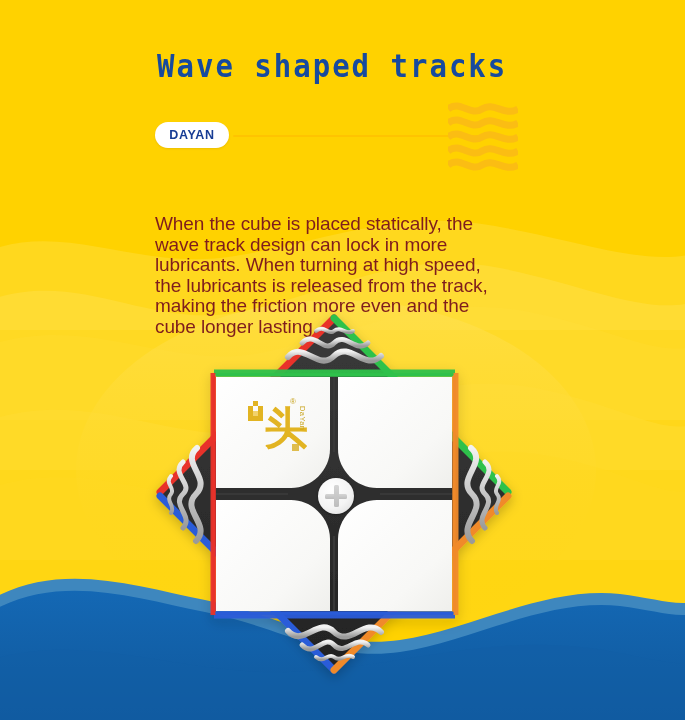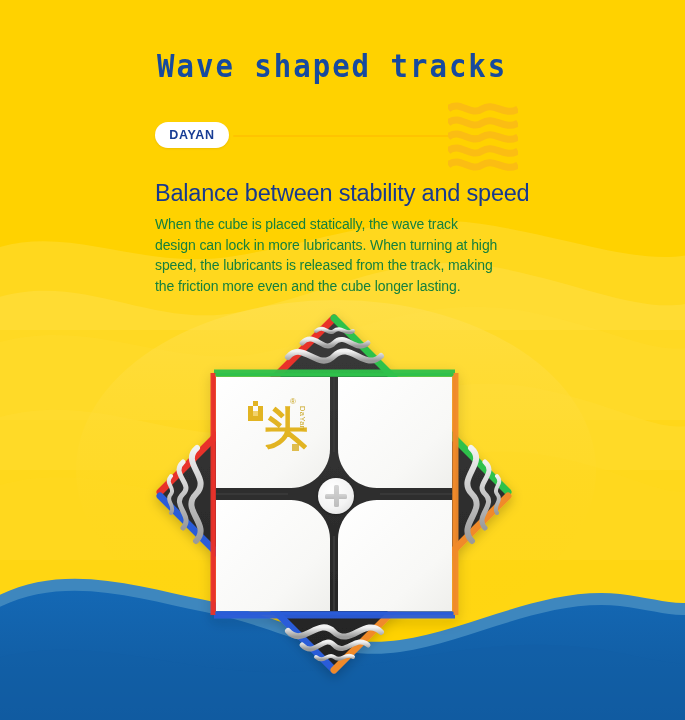--- a/index.html
+++ b/index.html
@@ -40,21 +40,21 @@
     background:#FFC400; border-radius:1px;
   }
 
   .subhead {
     position:absolute; left:155px; top:180px;
     font-size:23.5px; font-weight:400; color:#17398F; letter-spacing:-.2px;
     white-space:nowrap;
   }
   .bodytext {
     position:absolute; left:155px; top:214px; width:345px;
-    font-size:14px; line-height:20.5px; color:#15803d; letter-spacing:-.1px;
+    font-size:19px; line-height:20.5px; color:#7f1d1d; letter-spacing:-.1px;
   }
 
   
   .wave-deco { position:absolute; left:448px; top:100px; width:70px; height:72px; }
 
   
   #cube-wrap { position:absolute; left:0; top:0; width:685px; height:720px; }
 
   
   .screw {
@@ -114,21 +114,20 @@
   <svg class="wave-deco" viewBox="0 0 70 72">
     <g stroke="#FBBD13" stroke-width="7" fill="none" stroke-linecap="butt">
       <path d="M0,9 C 12,-1 22,17 34,9 C 46,1 56,17 70,9"></path>
       <path d="M0,23 C 12,13 22,31 34,23 C 46,15 56,31 70,23"></path>
       <path d="M0,37 C 12,27 22,45 34,37 C 46,29 56,45 70,37"></path>
       <path d="M0,51 C 12,41 22,59 34,51 C 46,43 56,59 70,51"></path>
       <path d="M0,65 C 12,55 22,73 34,65 C 46,57 56,73 70,65"></path>
     </g>
   </svg>
 
-  <div class="subhead">Balance between stability and speed</div>
   <div class="bodytext">When the cube is placed statically, the wave track design can lock in more lubricants. When turning at high speed, the lubricants is released from the track, making the friction more even and the cube longer lasting.</div>
 
   <div id="cube-wrap">
 
     <svg viewBox="0 0 685 720" width="685" height="720">
       <defs>
         <linearGradient id="stickerG" x1="0" y1="0" x2="1" y2="1">
           <stop offset="0%" stop-color="#FFFFFF"></stop>
           <stop offset="70%" stop-color="#F8F8F6"></stop>
           <stop offset="100%" stop-color="#EFEFEC"></stop>

